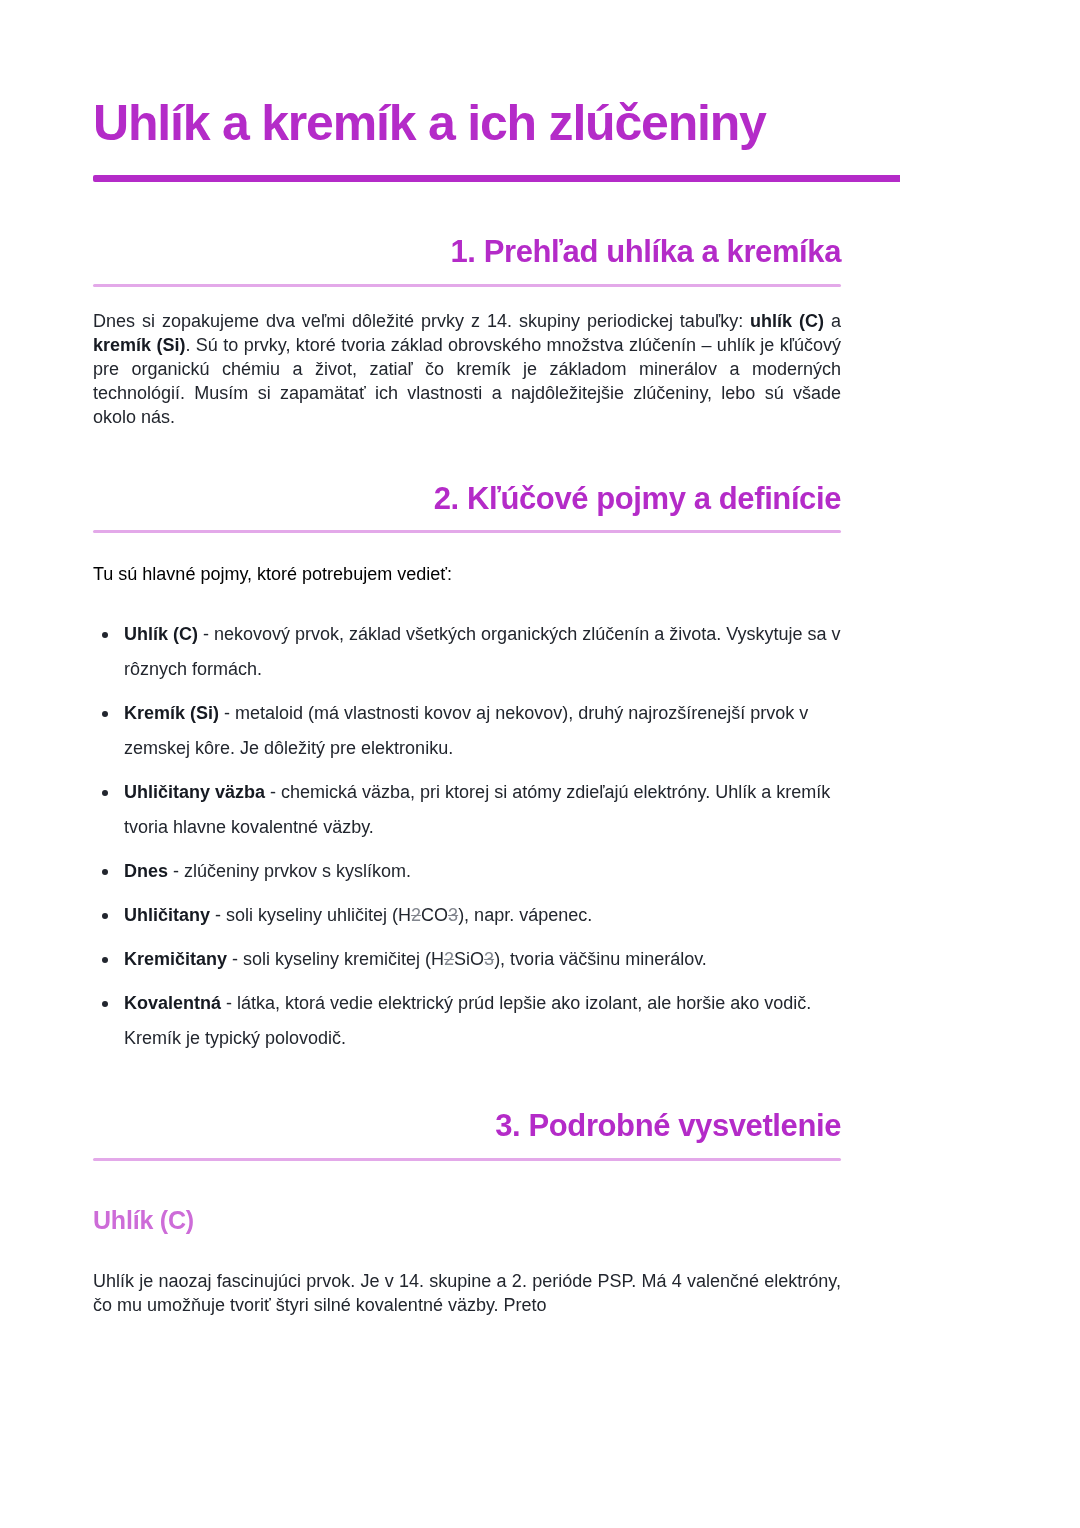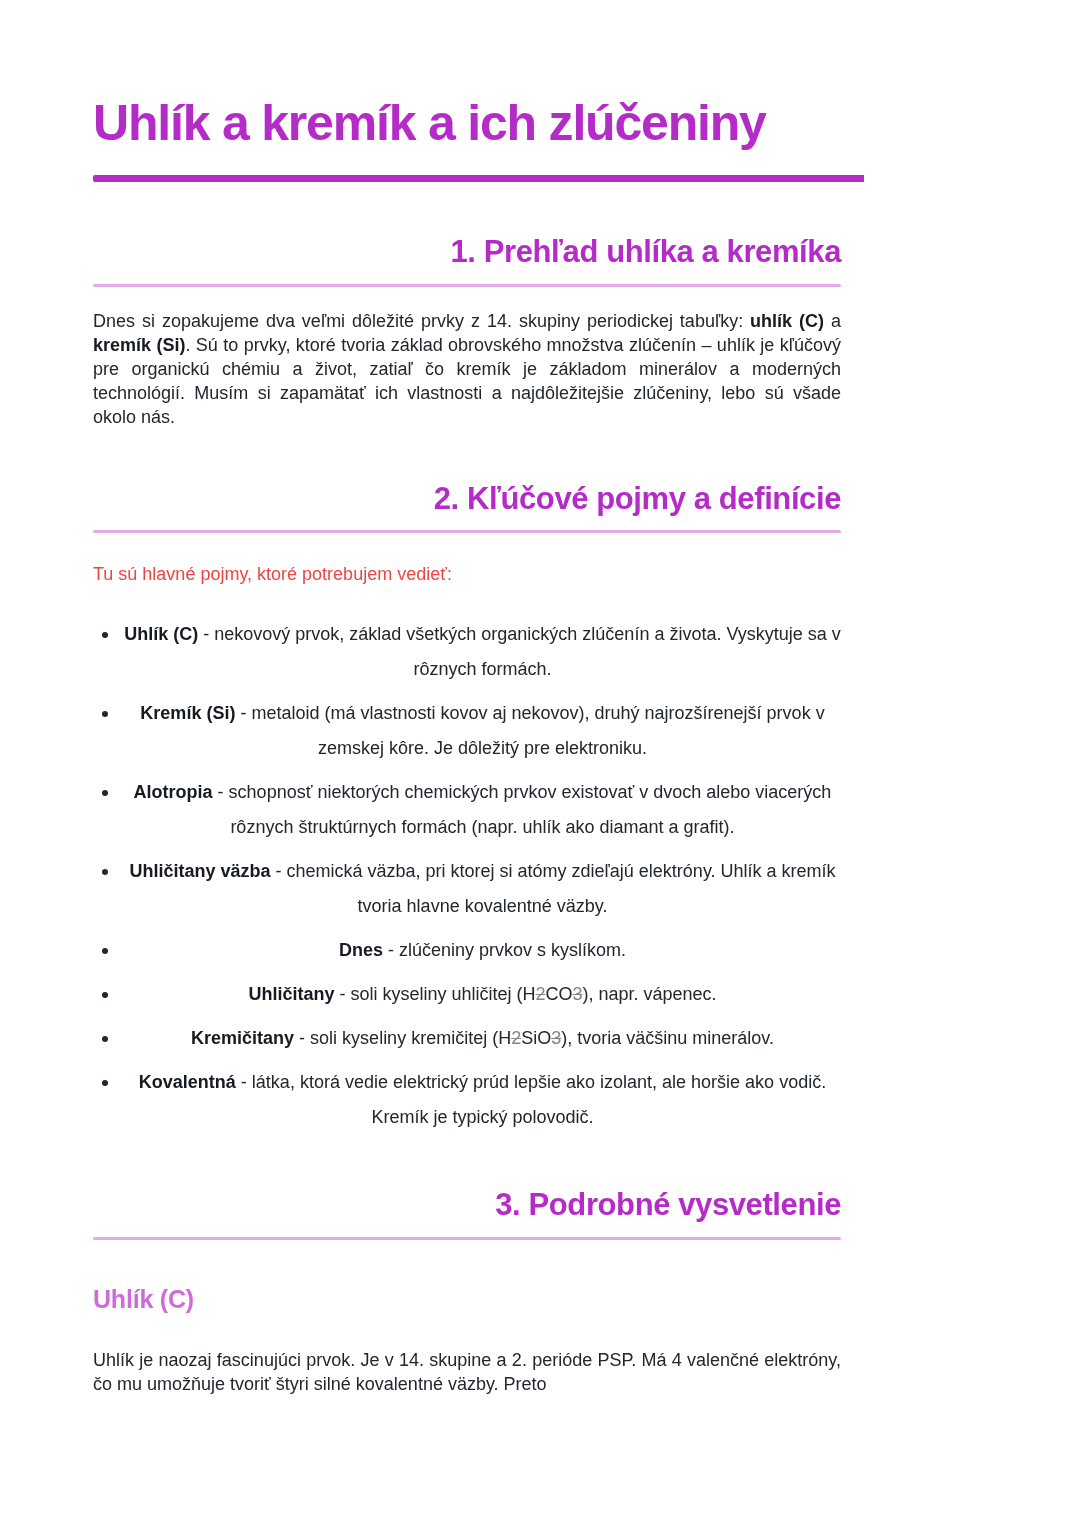--- a/index.html
+++ b/index.html
@@ -3,21 +3,21 @@
 <meta charset="utf-8">
 <style>
   html,body{margin:0;padding:0;}
   body{
     width:1080px;height:1528px;
     background:#ffffff;
     font-family:"Liberation Sans", sans-serif;
     color:#22262e;
     -webkit-font-smoothing:antialiased;
   }
-  .page{position:relative;width:864px;height:1528px;overflow:hidden;background:#ffffff;}
+  .page{position:relative;width:864px;height:1528px;overflow:hidden;background:#ffffff;padding-left:36px;}
   .content{position:absolute;left:93px;top:0;width:748px;}
 
   h1{
     margin:0;padding-top:95px;
     font-size:50px;line-height:1.12;
     font-weight:700;letter-spacing:-1.2px;
     color:#b42bc8;
   }
   .title-rule{
     margin-top:24px;height:7px;width:857px;
@@ -36,25 +36,25 @@
   }
   .para{
     margin:22px 0 0 0;
     font-size:18px;line-height:24px;
     text-align:justify;
     color:#22262e;
   }
   .intro{
     margin:28px 0 0 0;
     font-size:18px;line-height:26px;
-    color:#ef4444;
+    color:#000000;
   }
   ul.terms{
     list-style:none;
-    margin:30px 0 0 0;padding:0;text-align:center;
+    margin:30px 0 0 0;padding:0;
   }
   ul.terms li{
     position:relative;
     padding-left:31px;
     margin:0 0 9px 0;
     font-size:18px;line-height:35px;
     color:#22262e;
   }
   ul.terms li::before{
     content:"";
@@ -107,21 +107,20 @@
     <h2>1. Prehľad uhlíka a kremíka</h2>
     <div class="h2-rule"></div>
     <p class="para"><span>Dnes si zopakujeme dva veľmi dôležité prvky z 14. skupiny periodickej tabuľky: </span><strong>uhlík (C)</strong><span> a </span><strong>kremík (Si)</strong><span>. Sú to prvky, ktoré tvoria základ obrovského množstva zlúčenín – uhlík je kľúčový pre organickú chémiu a život, zatiaľ čo kremík je základom minerálov a moderných technológií. Musím si zapamätať ich vlastnosti a najdôležitejšie zlúčeniny, lebo sú všade okolo nás.</span></p>
 
     <h2>2. Kľúčové pojmy a definície</h2>
     <div class="h2-rule"></div>
     <p class="intro">Tu sú hlavné pojmy, ktoré potrebujem vedieť:</p>
     <ul class="terms">
         <li><strong>Uhlík (C)</strong><span> - nekovový prvok, základ všetkých organických zlúčenín a života. Vyskytuje sa v rôznych formách.</span></li>
         <li><strong>Kremík (Si)</strong><span> - metaloid (má vlastnosti kovov aj nekovov), druhý najrozšírenejší prvok v zemskej kôre. Je dôležitý pre elektroniku.</span></li>
-        <li><strong>Alotropia</strong><span> - schopnosť niektorých chemických prvkov existovať v dvoch alebo viacerých rôznych štruktúrnych formách (napr. uhlík ako diamant a grafit).</span></li>
         <li><strong>Uhličitany väzba</strong><span> - chemická väzba, pri ktorej si atómy zdieľajú elektróny. Uhlík a kremík tvoria hlavne kovalentné väzby.</span></li>
         <li><strong>Dnes</strong><span> - zlúčeniny prvkov s kyslíkom.</span></li>
         <li><strong>Uhličitany</strong><span> - soli kyseliny uhličitej (H</span><s class="sub">2</s><span>CO</span><s class="sub">3</s><span>), napr. vápenec.</span></li>
         <li><strong>Kremičitany</strong><span> - soli kyseliny kremičitej (H</span><s class="sub">2</s><span>SiO</span><s class="sub">3</s><span>), tvoria väčšinu minerálov.</span></li>
         <li><strong>Kovalentná</strong><span> - látka, ktorá vedie elektrický prúd lepšie ako izolant, ale horšie ako vodič. Kremík je typický polovodič.</span></li>
       </ul>
 
     <h2>3. Podrobné vysvetlenie</h2>
     <div class="h2-rule"></div>
     <h3>Uhlík (C)</h3>

